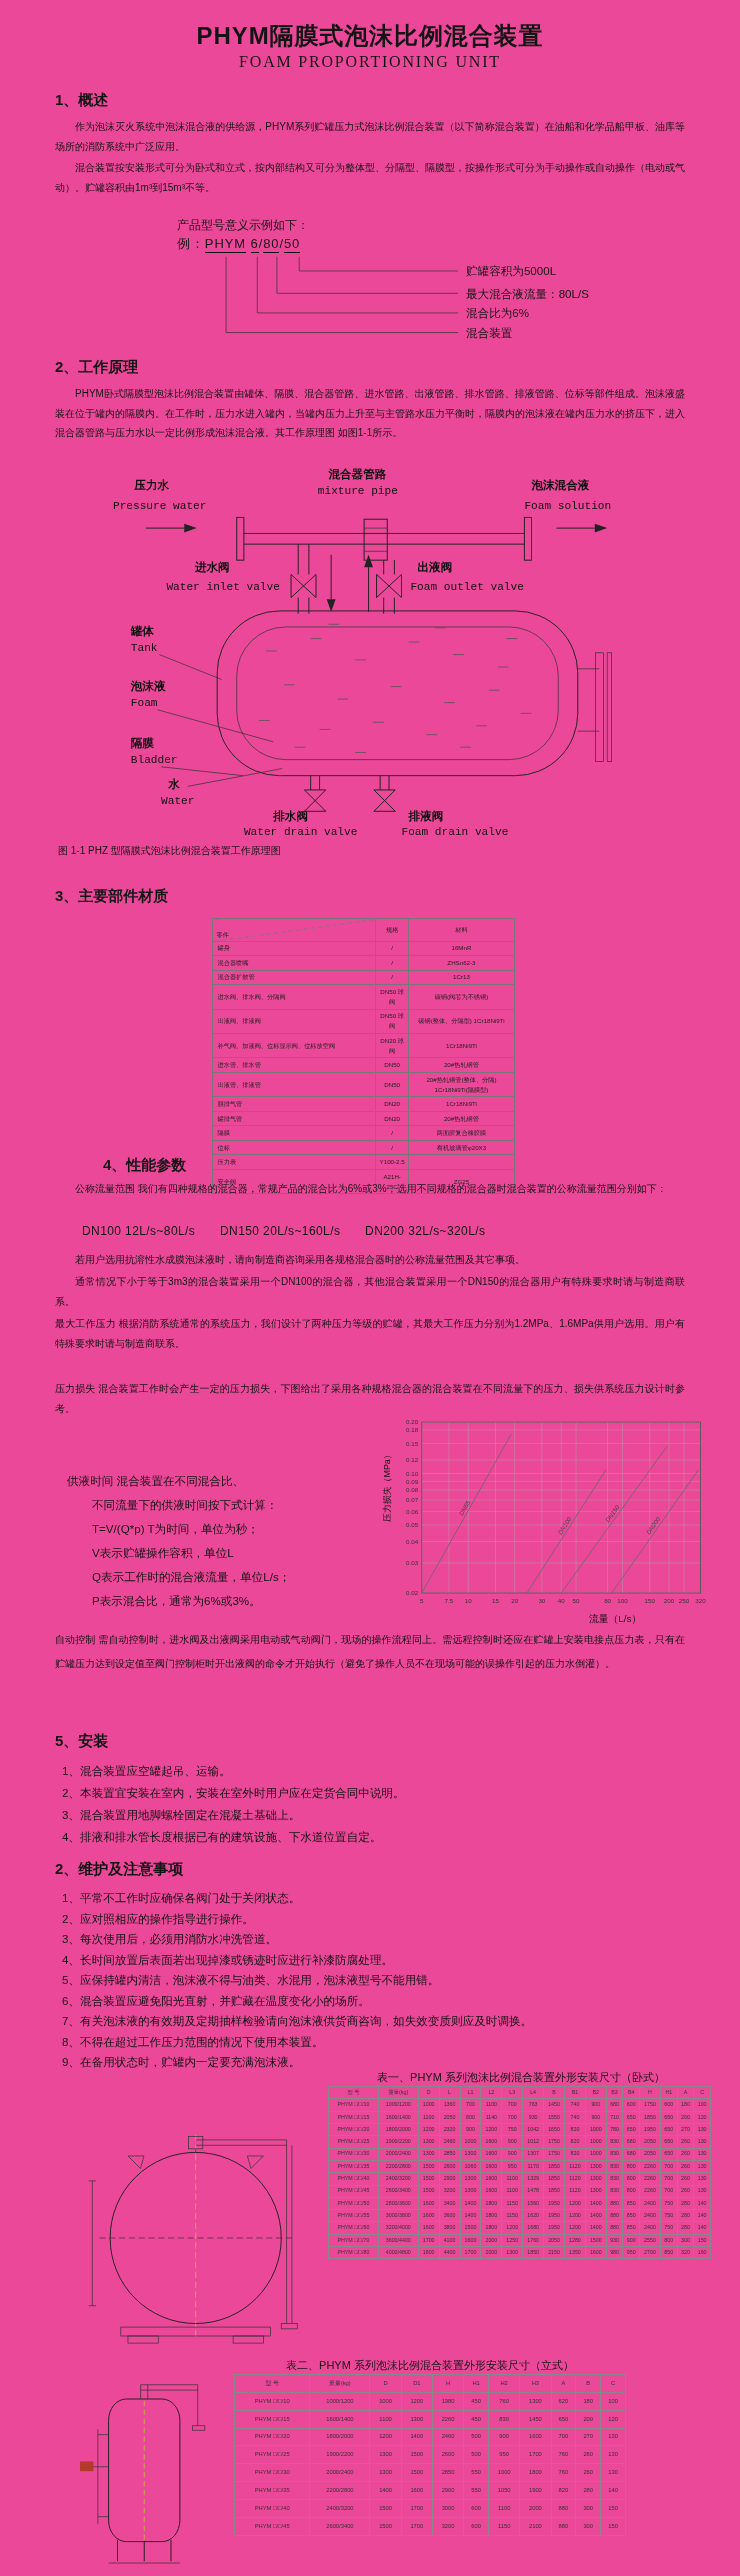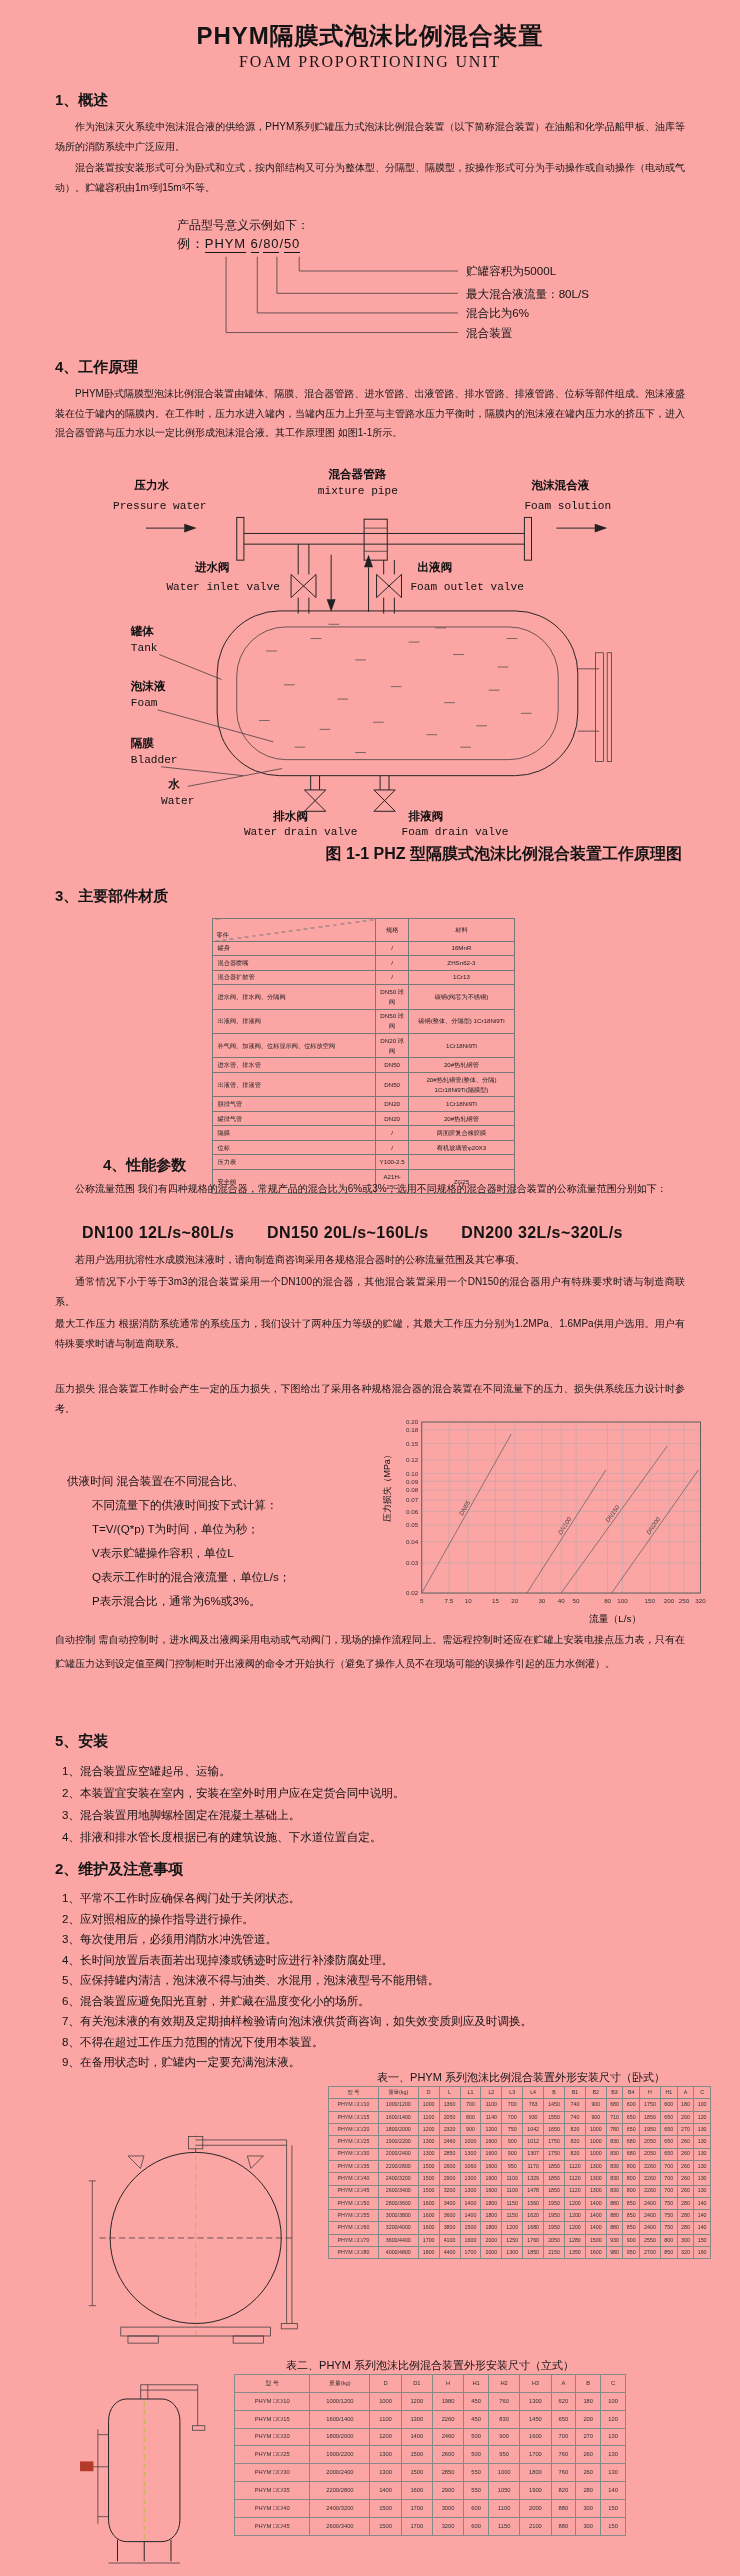--- a/index.html
+++ b/index.html
@@ -1,25 +1,25 @@
 <!DOCTYPE html>
 <html style="font-size:14.3px"><head>
 <meta charset="utf-8">
 <style>
   html,body{margin:0;padding:0;background:#d9d9d9;}
-  .page{position:relative;width:740px;height:2576px;background:#fca5a5;margin:0 auto;
+  .page{position:relative;width:740px;height:2576px;background:#ec4899;margin:0 auto;
         font-family:"Liberation Sans","DejaVu Sans",sans-serif;color:#141414;overflow:hidden;}
   .abs{position:absolute;}
   .title{width:740px;text-align:center;font-size:24px;font-weight:bold;letter-spacing:0.9px;}
   .subtitle{width:740px;text-align:center;font-size:16px;font-family:"Liberation Serif","DejaVu Serif",serif;letter-spacing:1.8px;}
   .h{font-size:15px;font-weight:bold;}
   .para{font-size:10px;line-height:19.6px;text-align:justify;width:630px;}
   .ind{text-indent:2em;}
-  .flowline{font-size:16px;letter-spacing:0.4px;font-weight:bold;}
-  .caption{font-size:16px;font-weight:bold;text-align:right;width:624px;}
+  .flowline{font-size:12px;letter-spacing:0.4px;}
+  .caption{font-size:10px;font-weight:normal;text-align:left;width:624px;}
   .modelintro{font-size:12px;}
   .modelcode{font-size:13px;letter-spacing:0.9px;}
   .modelcode u{text-decoration:none;border-bottom:1.2px solid #141414;padding-bottom:0.9px;}
   
   table{border-collapse:collapse;}
   .mat{width:303px;font-size:6.2px;}
   .mat th,.mat td{border:0.9px solid #777;padding:1.8px 2.7px;text-align:center;line-height:1.6;color:#222;font-weight:normal;}
   .mat td:first-child{text-align:left;padding-left:4.5px;}
   .mat .corner{position:relative;height:18px;width:157px;
      background:linear-gradient(to bottom right,transparent 49.4%,#777 49.4%,#777 50.6%,transparent 50.6%);}
@@ -63,21 +63,21 @@
     <path class="lnthin" d="M137,4 V20 H315"></path>
     <path class="lnthin" d="M112,4 V45 H315"></path>
     <path class="lnthin" d="M90,4 V67 H315"></path>
     <path class="lnthin" d="M55,4 V89 H315"></path>
     <text class="callout" x="324" y="25">贮罐容积为5000L</text>
     <text class="callout" x="324" y="50">最大混合液流量：80L/S</text>
     <text class="callout" x="324" y="72">混合比为6%</text>
     <text class="callout" x="324" y="94">混合装置</text>
   </svg>
 
-  <div class="abs h" style="top:358px;left:55px;">4、工作原理</div>
+  <div class="abs h" style="top:358px;left:55px;">2、工作原理</div>
   <div class="abs para ind" style="top:384px;left:55px;">PHYM卧式隔膜型泡沫比例混合装置由罐体、隔膜、混合器管路、进水管路、出液管路、排水管路、排液管路、位标等部件组成。泡沫液盛装在位于罐内的隔膜内。在工作时，压力水进入罐内，当罐内压力上升至与主管路水压力平衡时，隔膜内的泡沫液在罐内压力水的挤压下，进入混合器管路与压力水以一定比例形成泡沫混合液。其工作原理图 如图1-1所示。</div>
 
   <svg class="abs" style="top:464px;left:61px;" width="624" height="374" viewBox="0 0 700 420">
 
     <text class="fcn" x="300" y="16">混合器管路</text>
     <text class="fen" x="288" y="34">mixture pipe</text>
     <text class="fcn" x="82" y="28">压力水</text>
     <text class="fen" x="58" y="50">Pressure water</text>
     <text class="fcn" x="528" y="28">泡沫混合液</text>
     <text class="fen" x="520" y="50">Foam solution</text>

